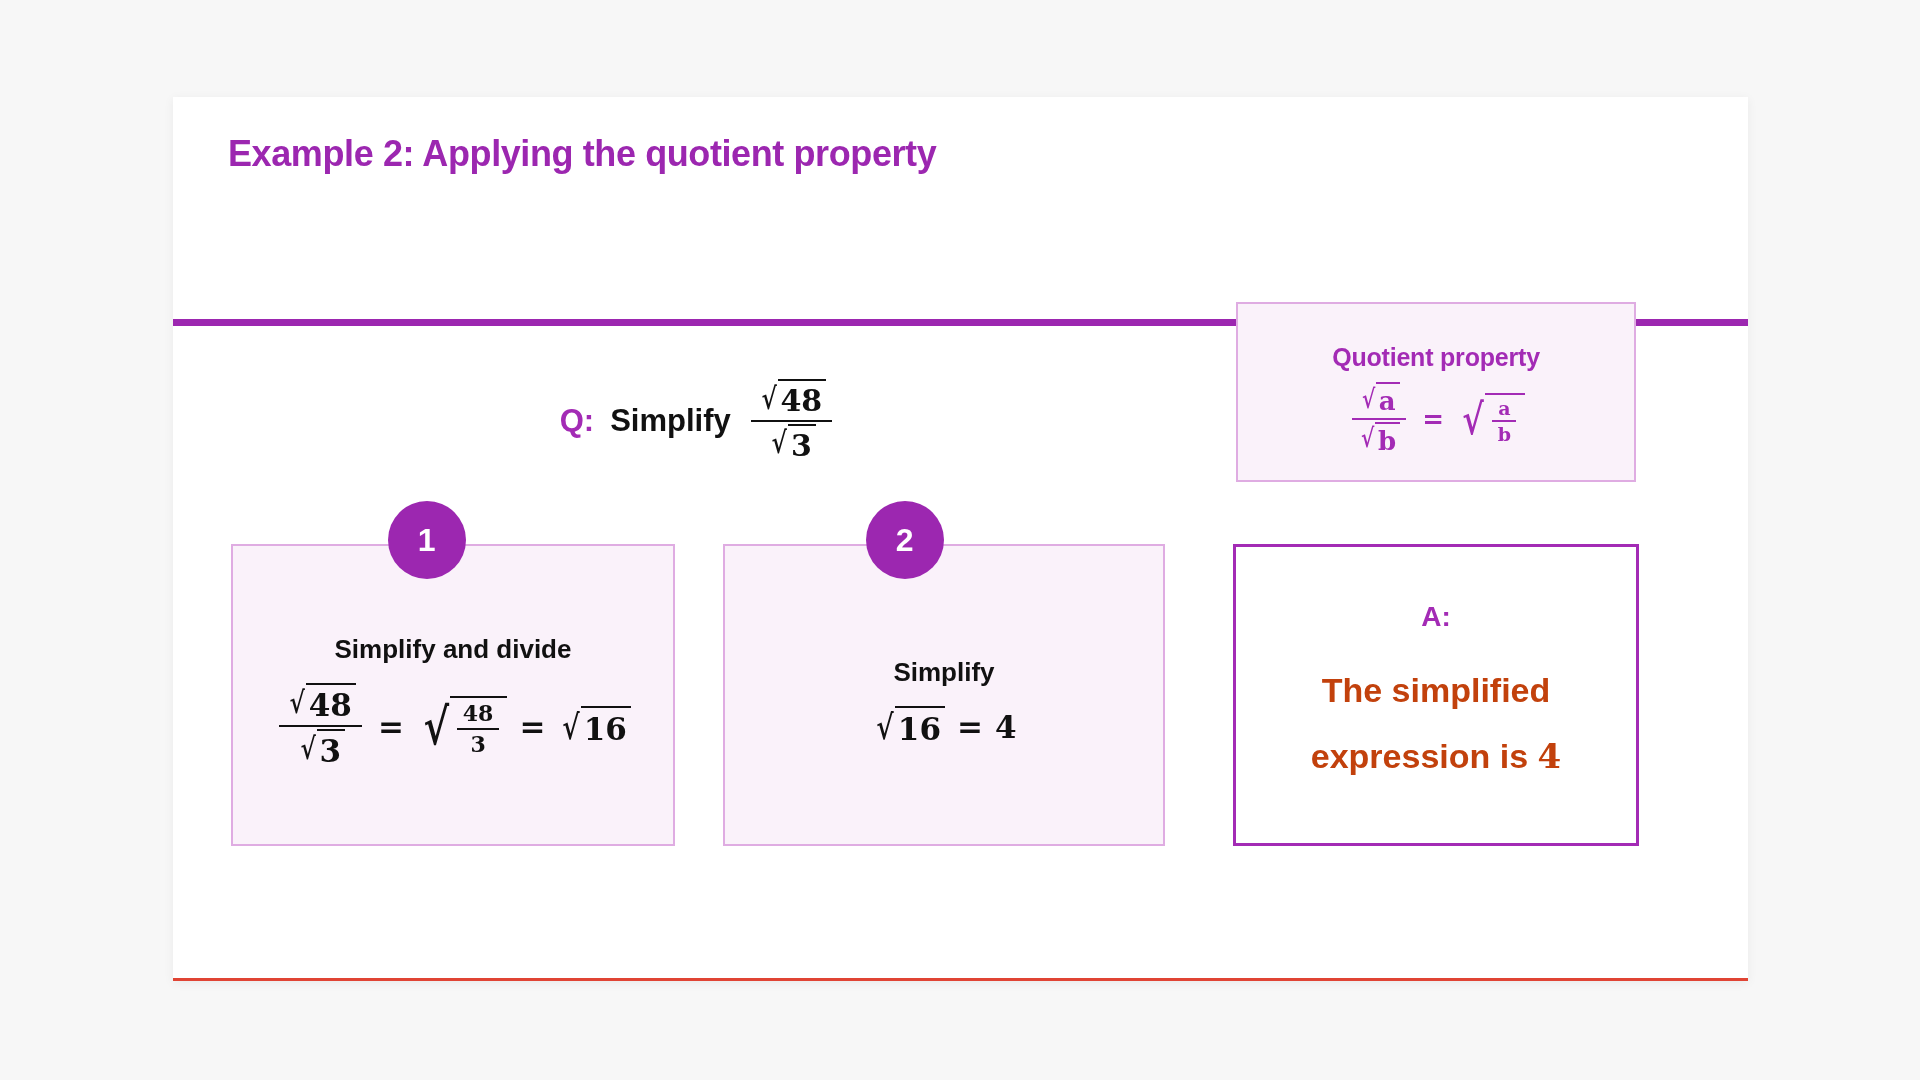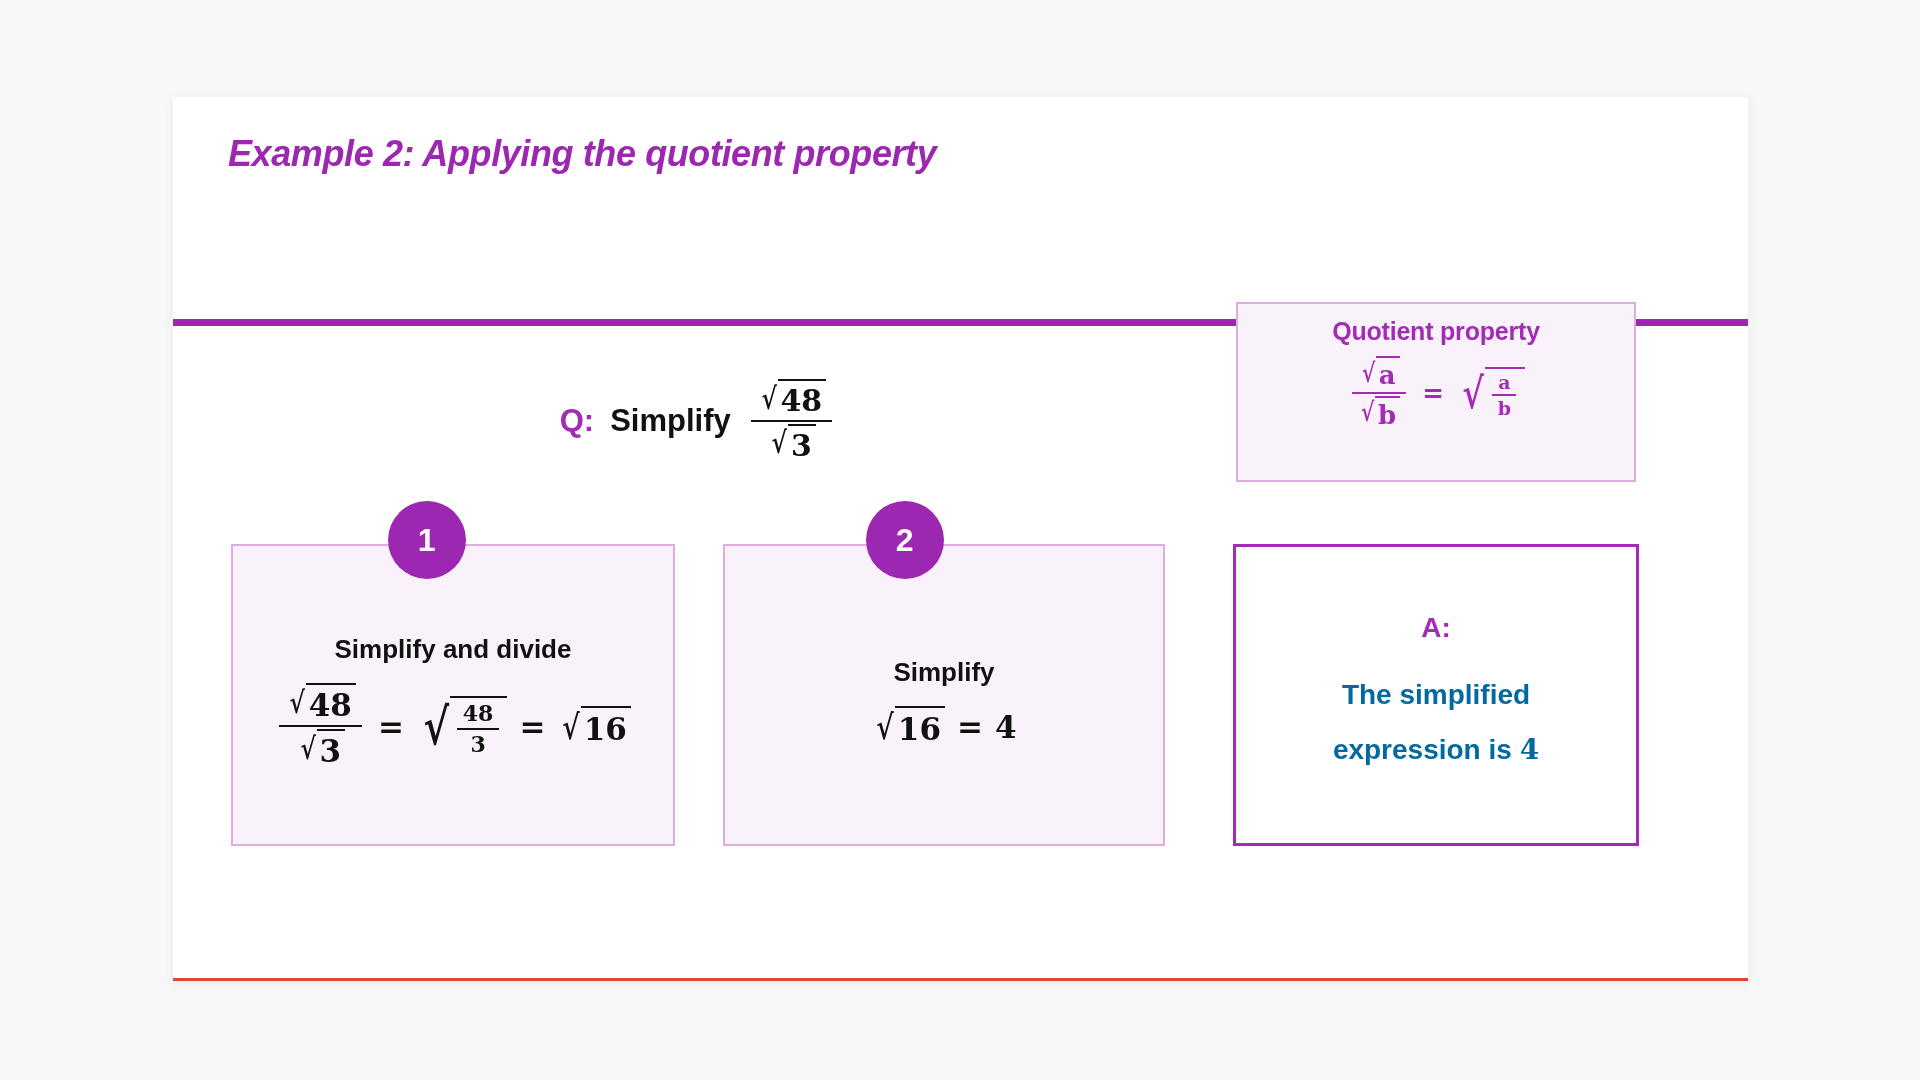--- a/index.html
+++ b/index.html
@@ -36,21 +36,20 @@
 
   #slide-title {
     position: absolute;
     left: 55px;
     top: 36px;
     font-size: 36px;
     font-weight: 700;
     letter-spacing: -0.4px;
     color: #9C27B0;
     white-space: nowrap;
-    font-style: italic;
   }
 
   #header-rule {
     position: absolute;
     left: 0;
     top: 222px;
     width: 100%;
     height: 7px;
     background: #9C27B0;
   }
@@ -149,21 +148,21 @@
     height: 180px;
     background: #FAF2FA;
     border: 2px solid #DFACE2;
     box-sizing: border-box;
     display: flex;
     flex-direction: column;
     align-items: center;
     justify-content: flex-start;
   }
   #quotient-title {
-    margin-top: 13px;
+    margin-top: 39px;
     font-size: 25px;
     font-weight: 700;
     color: #A32BB5;
     letter-spacing: -0.2px;
   }
   #quotient-formula {
     margin-top: 10px;
     font-size: 26px;
   }
 
@@ -235,23 +234,23 @@
     align-items: center;
     justify-content: center;
   }
   #answer-label {
     font-size: 28px;
     font-weight: 700;
     color: #A32BB5;
     margin-bottom: 24px;
   }
   #answer-text {
-    font-size: 28px;
-    font-weight: 700;
-    color: #0369a1;
+    font-size: 34px;
+    font-weight: 700;
+    color: #c2410c;
     text-align: center;
     line-height: 1.95;
     max-width: 270px;
   }
   #answer-text .val {
     font-family: "DejaVu Serif", serif;
     font-weight: 700;
   }
 </style>
 </head>

